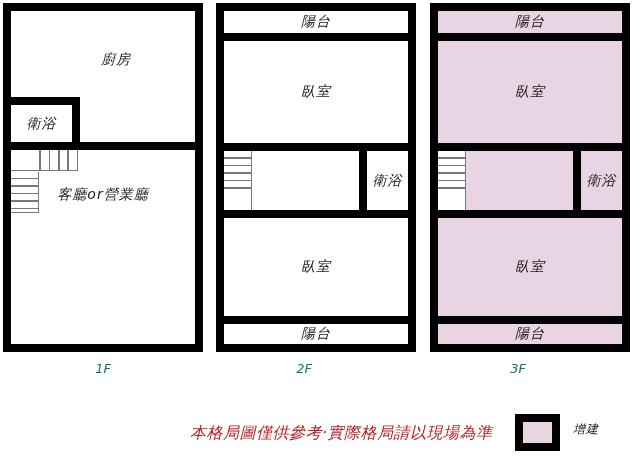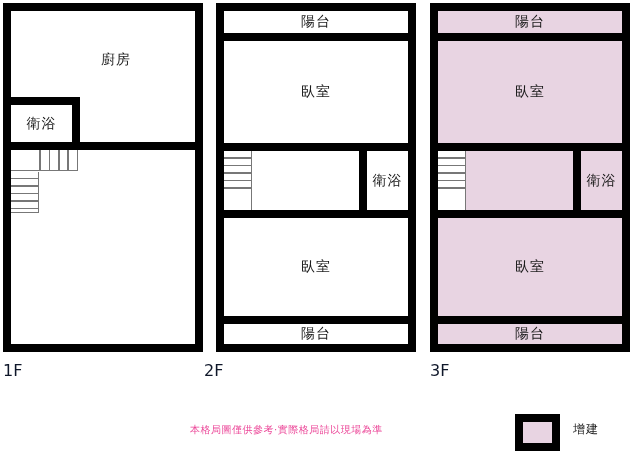--- a/index.html
+++ b/index.html
@@ -1,15 +1,15 @@
 <!DOCTYPE html>
 <html><head>
 <meta charset="utf-8">
 <style>
-  * { margin:0; padding:0; box-sizing:border-box; }
+  * { margin:0; padding:0; box-sizing:border-box;font-style:italic; }
   html,body { width:640px; height:457px; }
   body {
     position:relative;
     background:#ffffff;
     font-family:"DejaVu Sans","Liberation Sans",sans-serif;
     overflow:hidden;
     --wall:#000000;
     --addition:#e8d4e2;
     --stair_line:#777777;
     --text:#1a1a1a;
@@ -85,29 +85,29 @@
     display:flex; align-items:center; justify-content:center;
   }
 
   
   .p3f .fillable { background:var(--addition); }
   .p3f .stair-col { background:#fff; }
 
   
   .room-label { font-size:14px; color:var(--text); letter-spacing:1px; white-space:nowrap; }
   .floor-label {
-    position:absolute; top:361px; width:200px; 
-    font-size:16px; color:#0f172a;
+    position:absolute; top:361px; width:200px; text-align:center;
+    font-size:13px; color:#0f766e;
   }
-  .fl-1 { left:3px; } .fl-2 { left:204px; } .fl-3 { left:430px; }
+  .fl-1 { left:3px; } .fl-2 { left:204px; } .fl-3 { left:418px; }
 
   
   .disclaimer {
     position:absolute; left:190px; top:423px;
-    font-size:10px; color:#ec4899; letter-spacing:0.5px; white-space:nowrap;
+    font-size:16px; color:#b91c1c; letter-spacing:0.5px; white-space:nowrap;
   }
   .legend-swatch {
     position:absolute; left:515px; top:414px; width:45px; height:37px;
     background:var(--addition); border:8px solid var(--wall);
   }
   .legend-label {
     position:absolute; left:573px; top:421px;
     font-size:12px; color:var(--text); letter-spacing:1px;
   }
 </style>
@@ -119,20 +119,23 @@
     <span class="room-label">廚房</span>
   </div>
   <div class="bath-1f">
     <span class="room-label">衛浴</span>
   </div>
   <div class="hwall wall-1f-divider"></div>
   <div class="stair-run-top">
     <div class="treads-v"></div>
   </div>
   <div class="stair-run-left"></div>
+  <div class="living-label-wrap">
+    <span class="room-label">客廳or營業廳</span>
+  </div>
 </div>
 
 <div class="panel p2f">
   <div class="strip balcony-top fillable">
     <span class="room-label">陽台</span>
   </div>
   <div class="hwall wall-a"></div>
   <div class="region bedroom-top fillable">
     <span class="room-label">臥室</span>
   </div>

